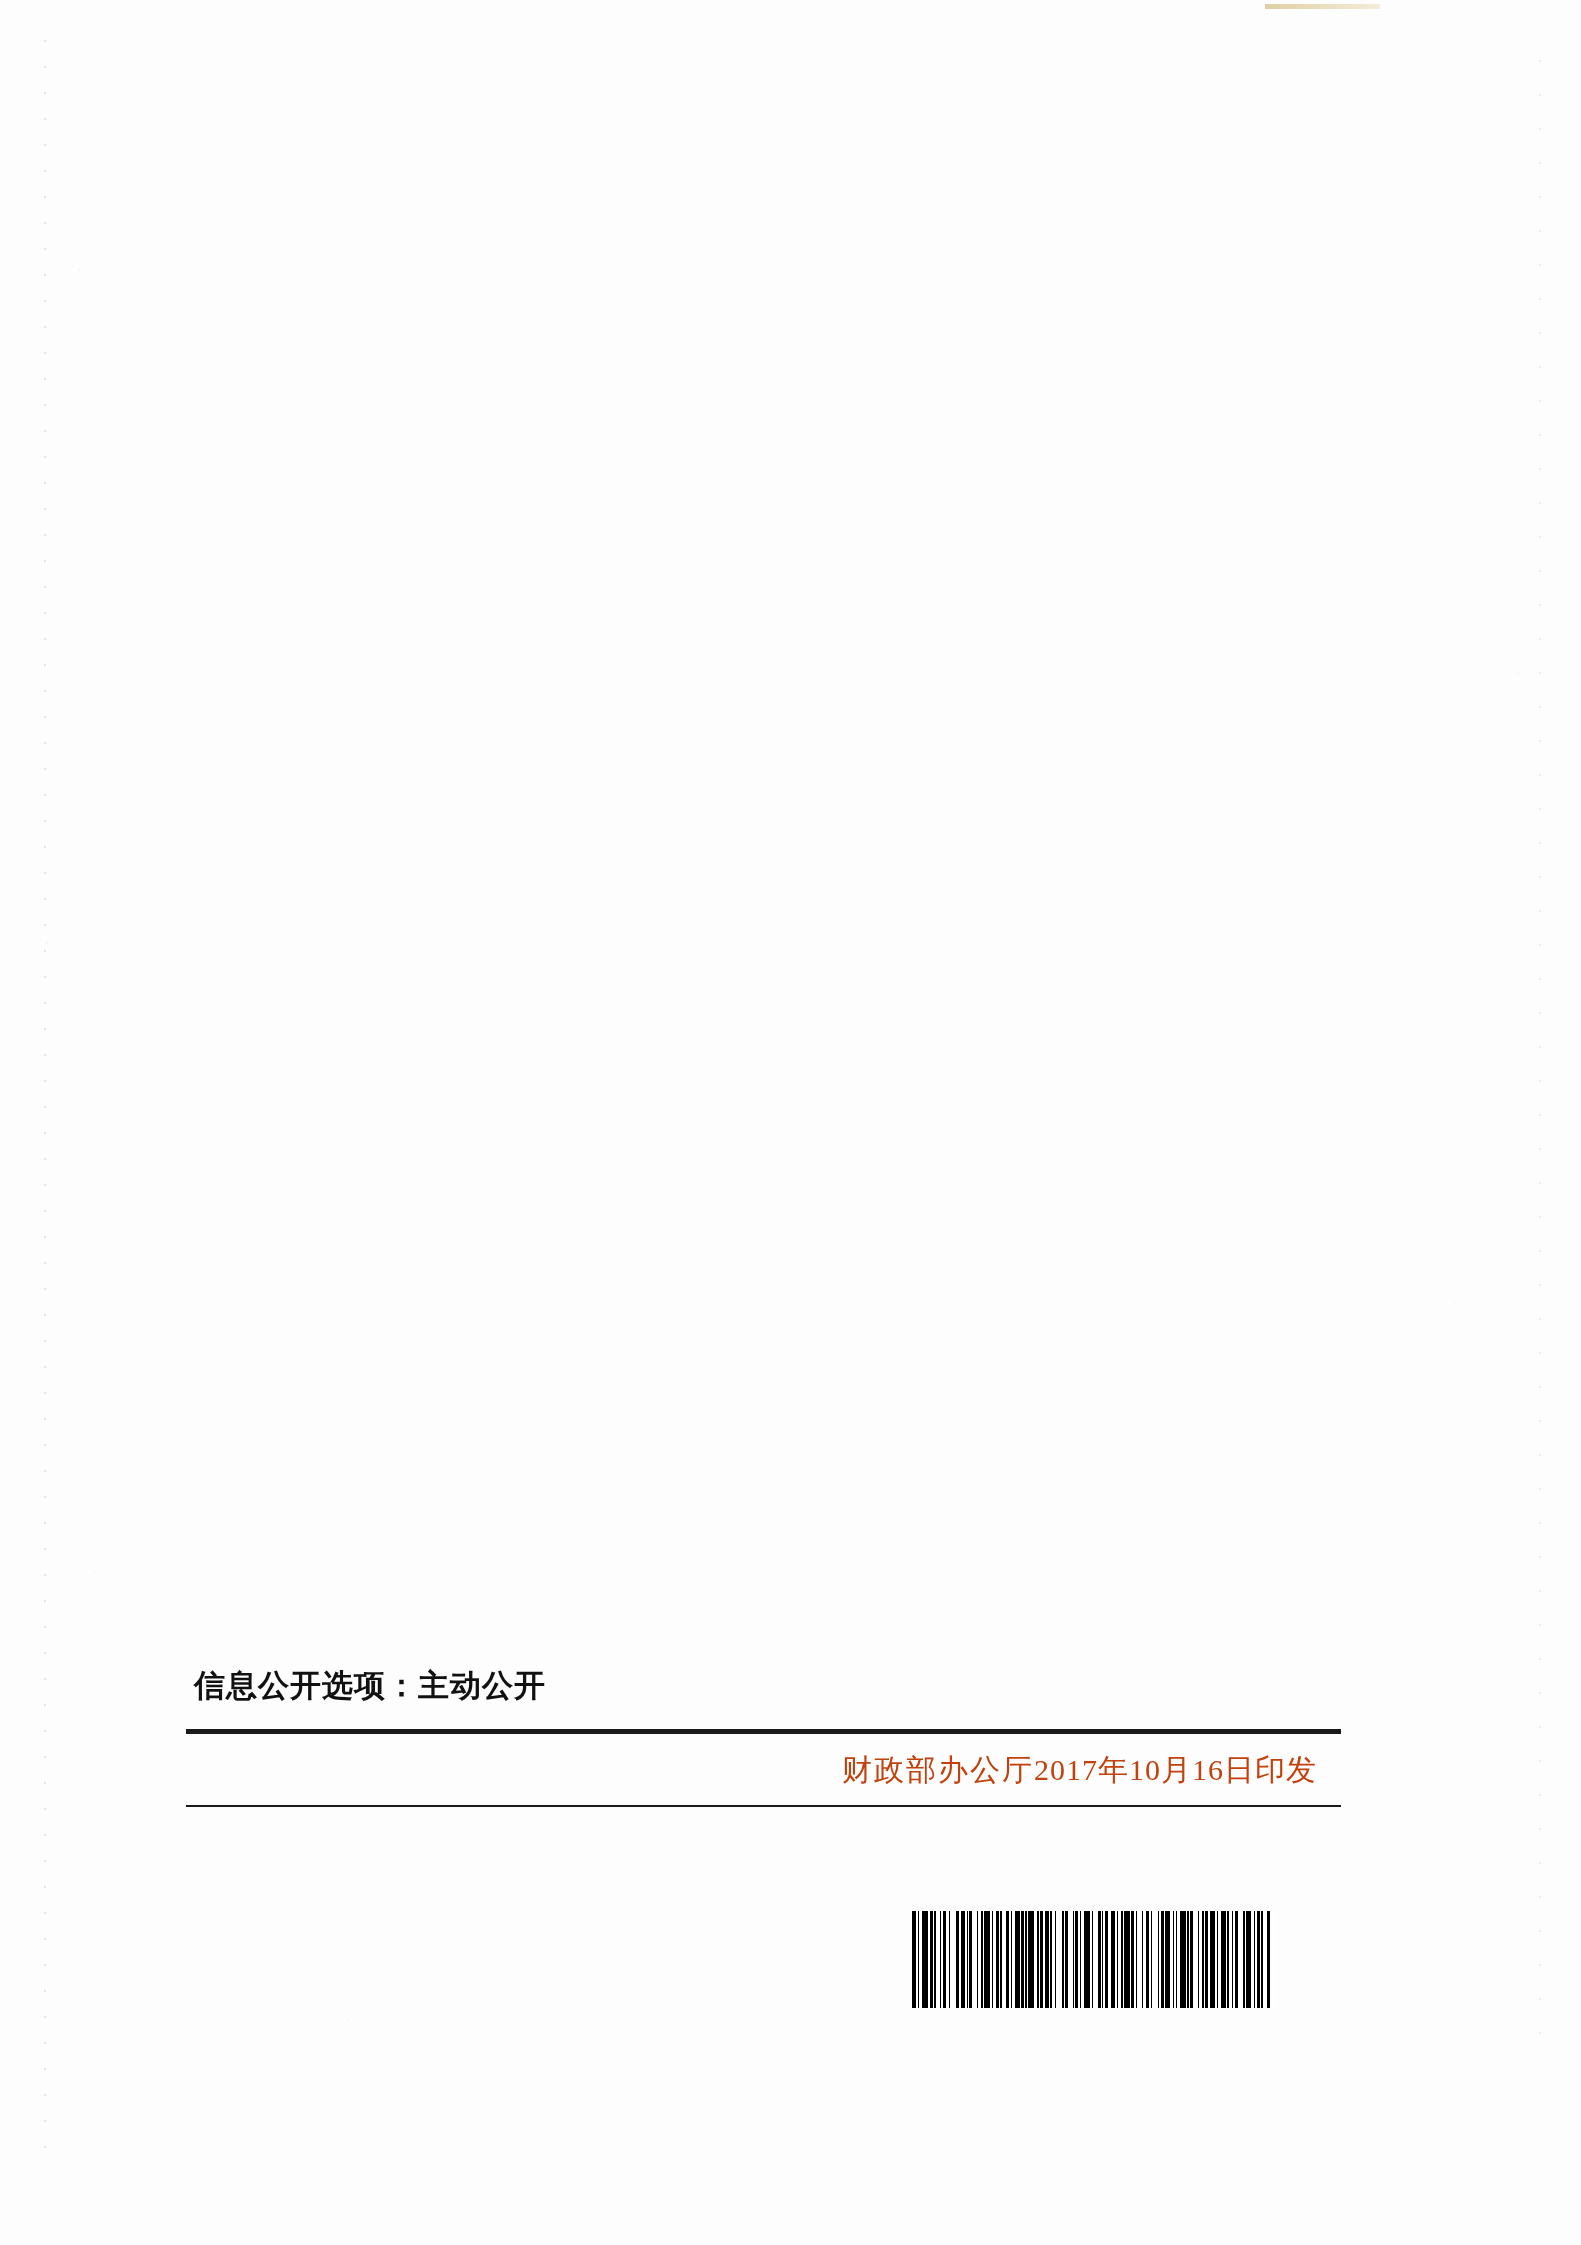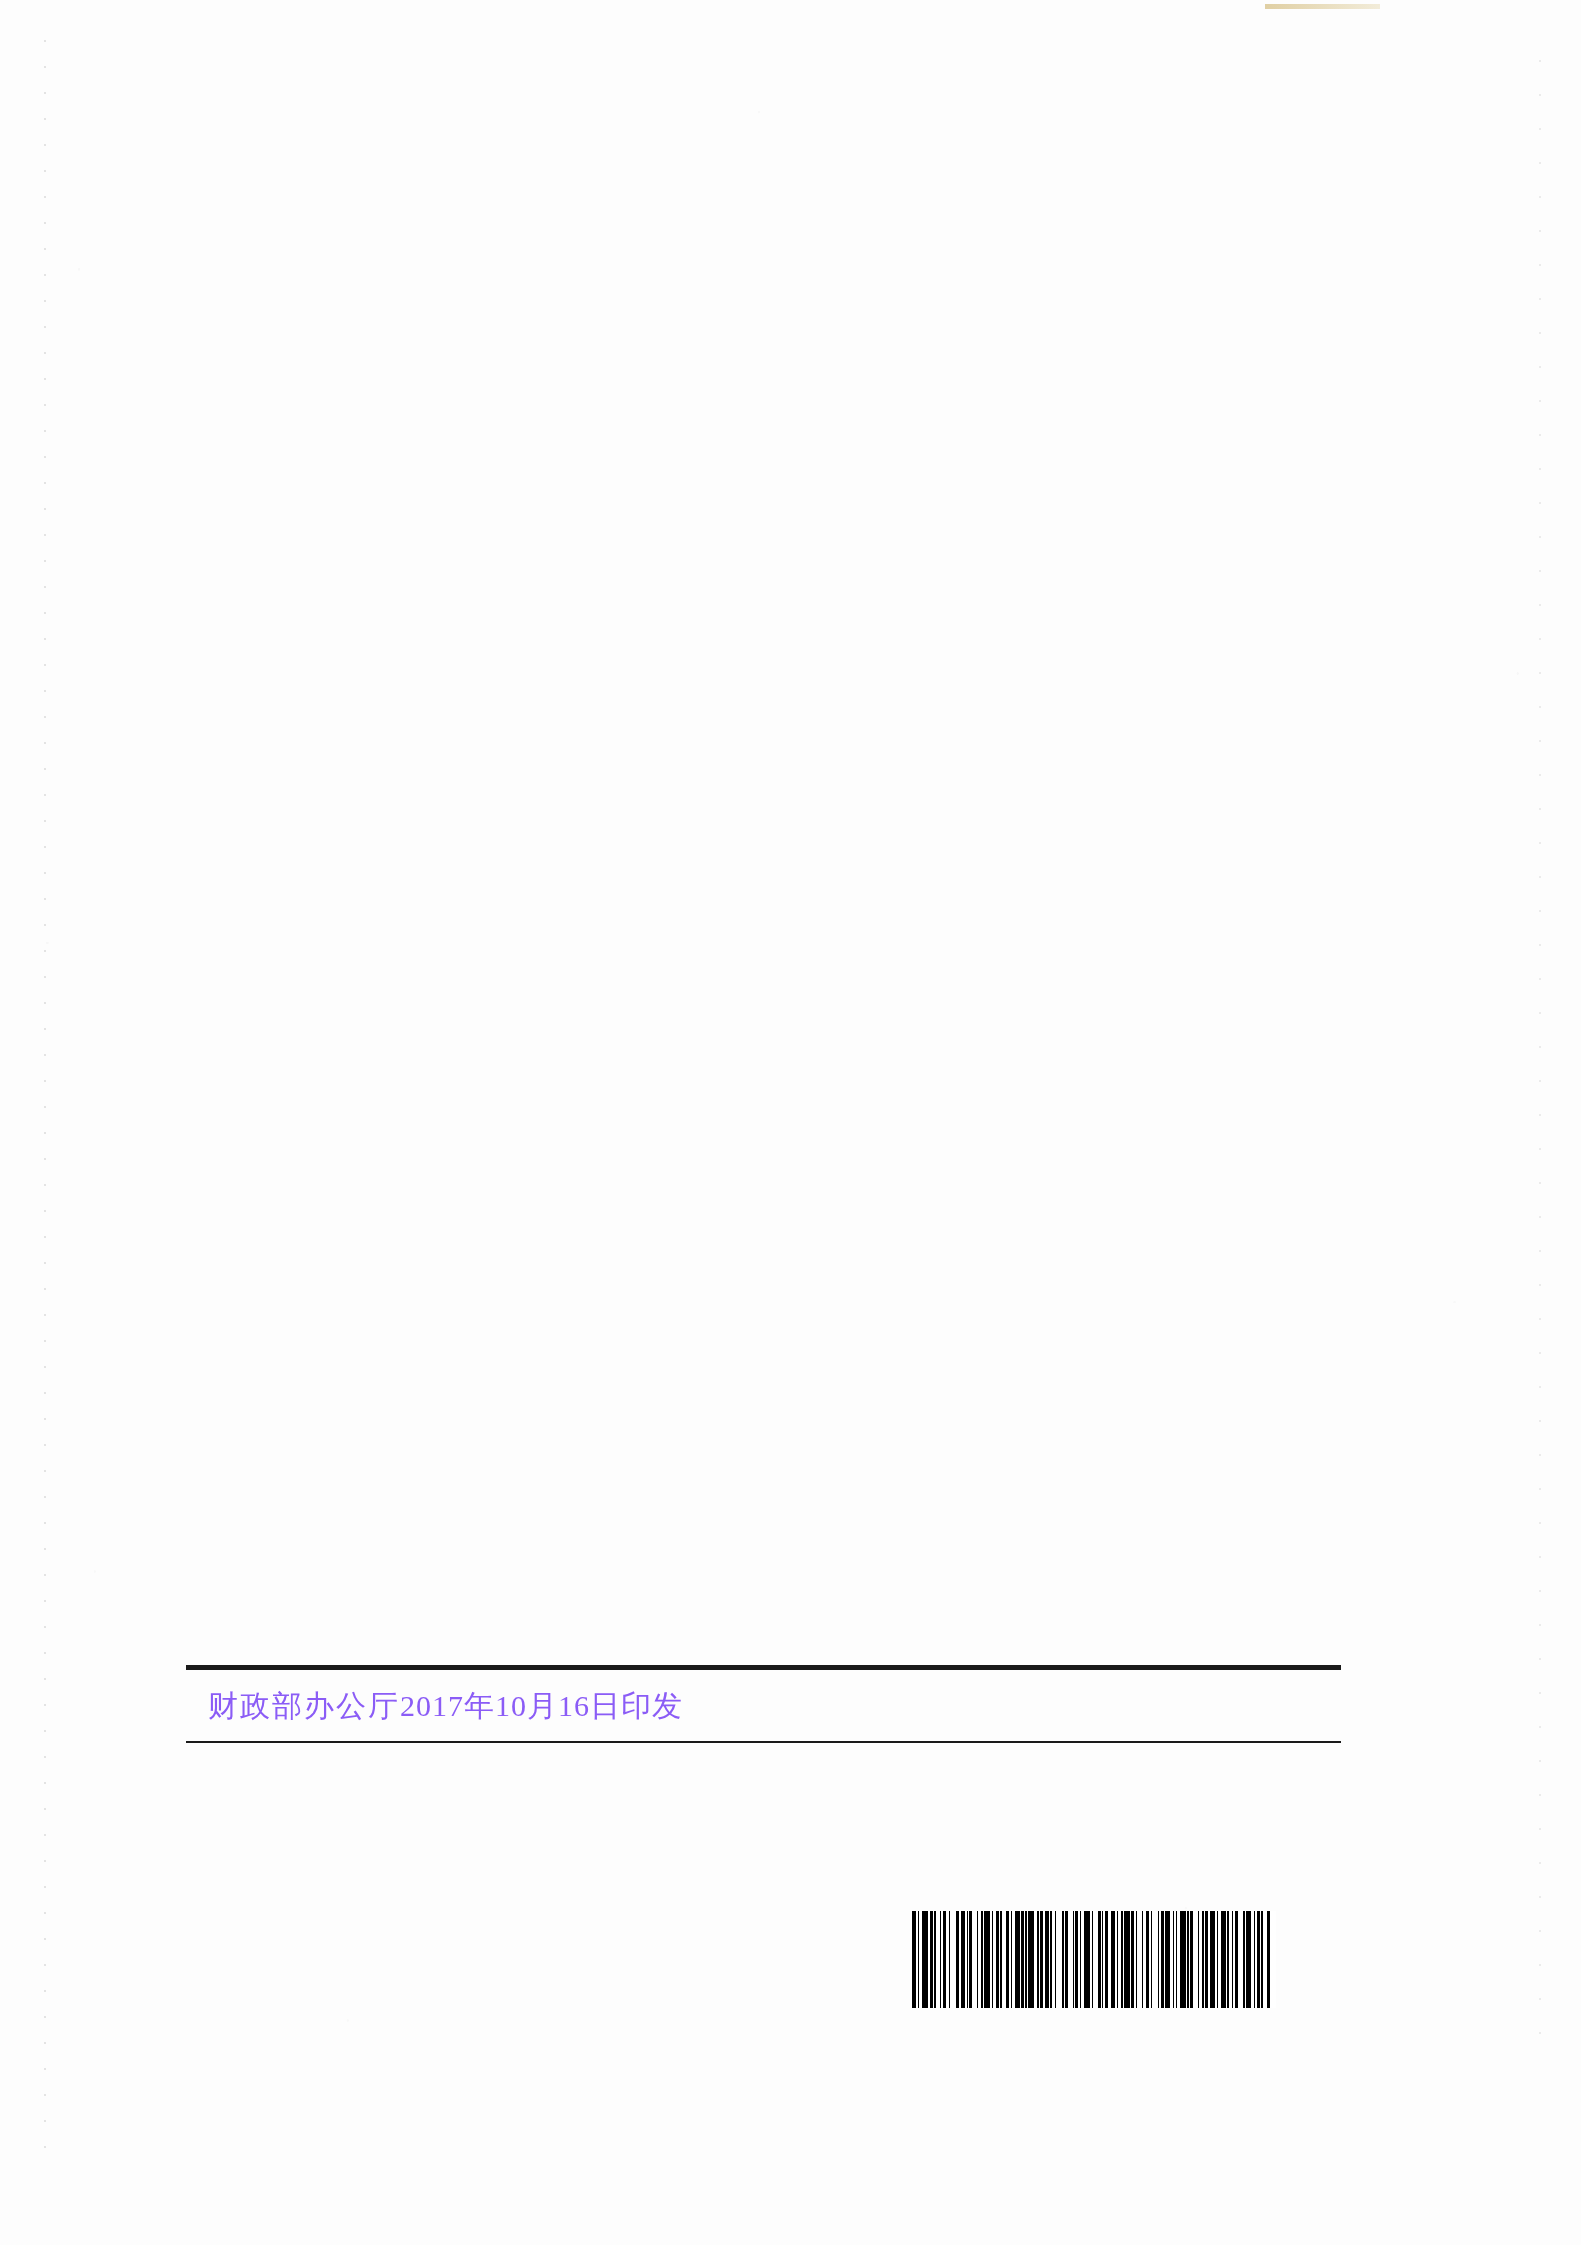--- a/index.html
+++ b/index.html
@@ -102,26 +102,26 @@
     font-size: 30px;
     letter-spacing: 2px;
     color: #111;
     padding: 16px 0 14px 22px;
     white-space: nowrap;
   }
 
   .issuer-row {
     display: flex;
     align-items: baseline;
-    justify-content: flex-start;
+    justify-content: flex-end;
     padding: 16px 24px 14px 22px;
     font-family: "Liberation Serif", "DejaVu Serif", serif;
     font-size: 30px;
     letter-spacing: 2px;
-    color: #8b5cf6;
+    color: #c2410c;
     white-space: nowrap;
   }
   .issuer-date { letter-spacing: 1px; }
 
   
   .barcode-wrap {
     position: absolute;
     left: 912px;
     top: 1911px;
     width: 364px;
@@ -141,20 +141,21 @@
 <body>
 
 <div class="page">
   <div class="scan-noise"></div>
   <div class="edge-artifact-left"></div>
   <div class="edge-artifact-right"></div>
   <div class="top-mark"></div>
 
   <div class="footer-block">
 
+    <div class="disclosure-row">信息公开选项：主动公开</div>
 
     <div class="rule"></div>
 
 
     <div class="rule thin"></div>
 
     <div class="issuer-row">
       <span>财政部办公厅</span>
       <span class="issuer-date">2017年10月16日印发</span>
     </div>

